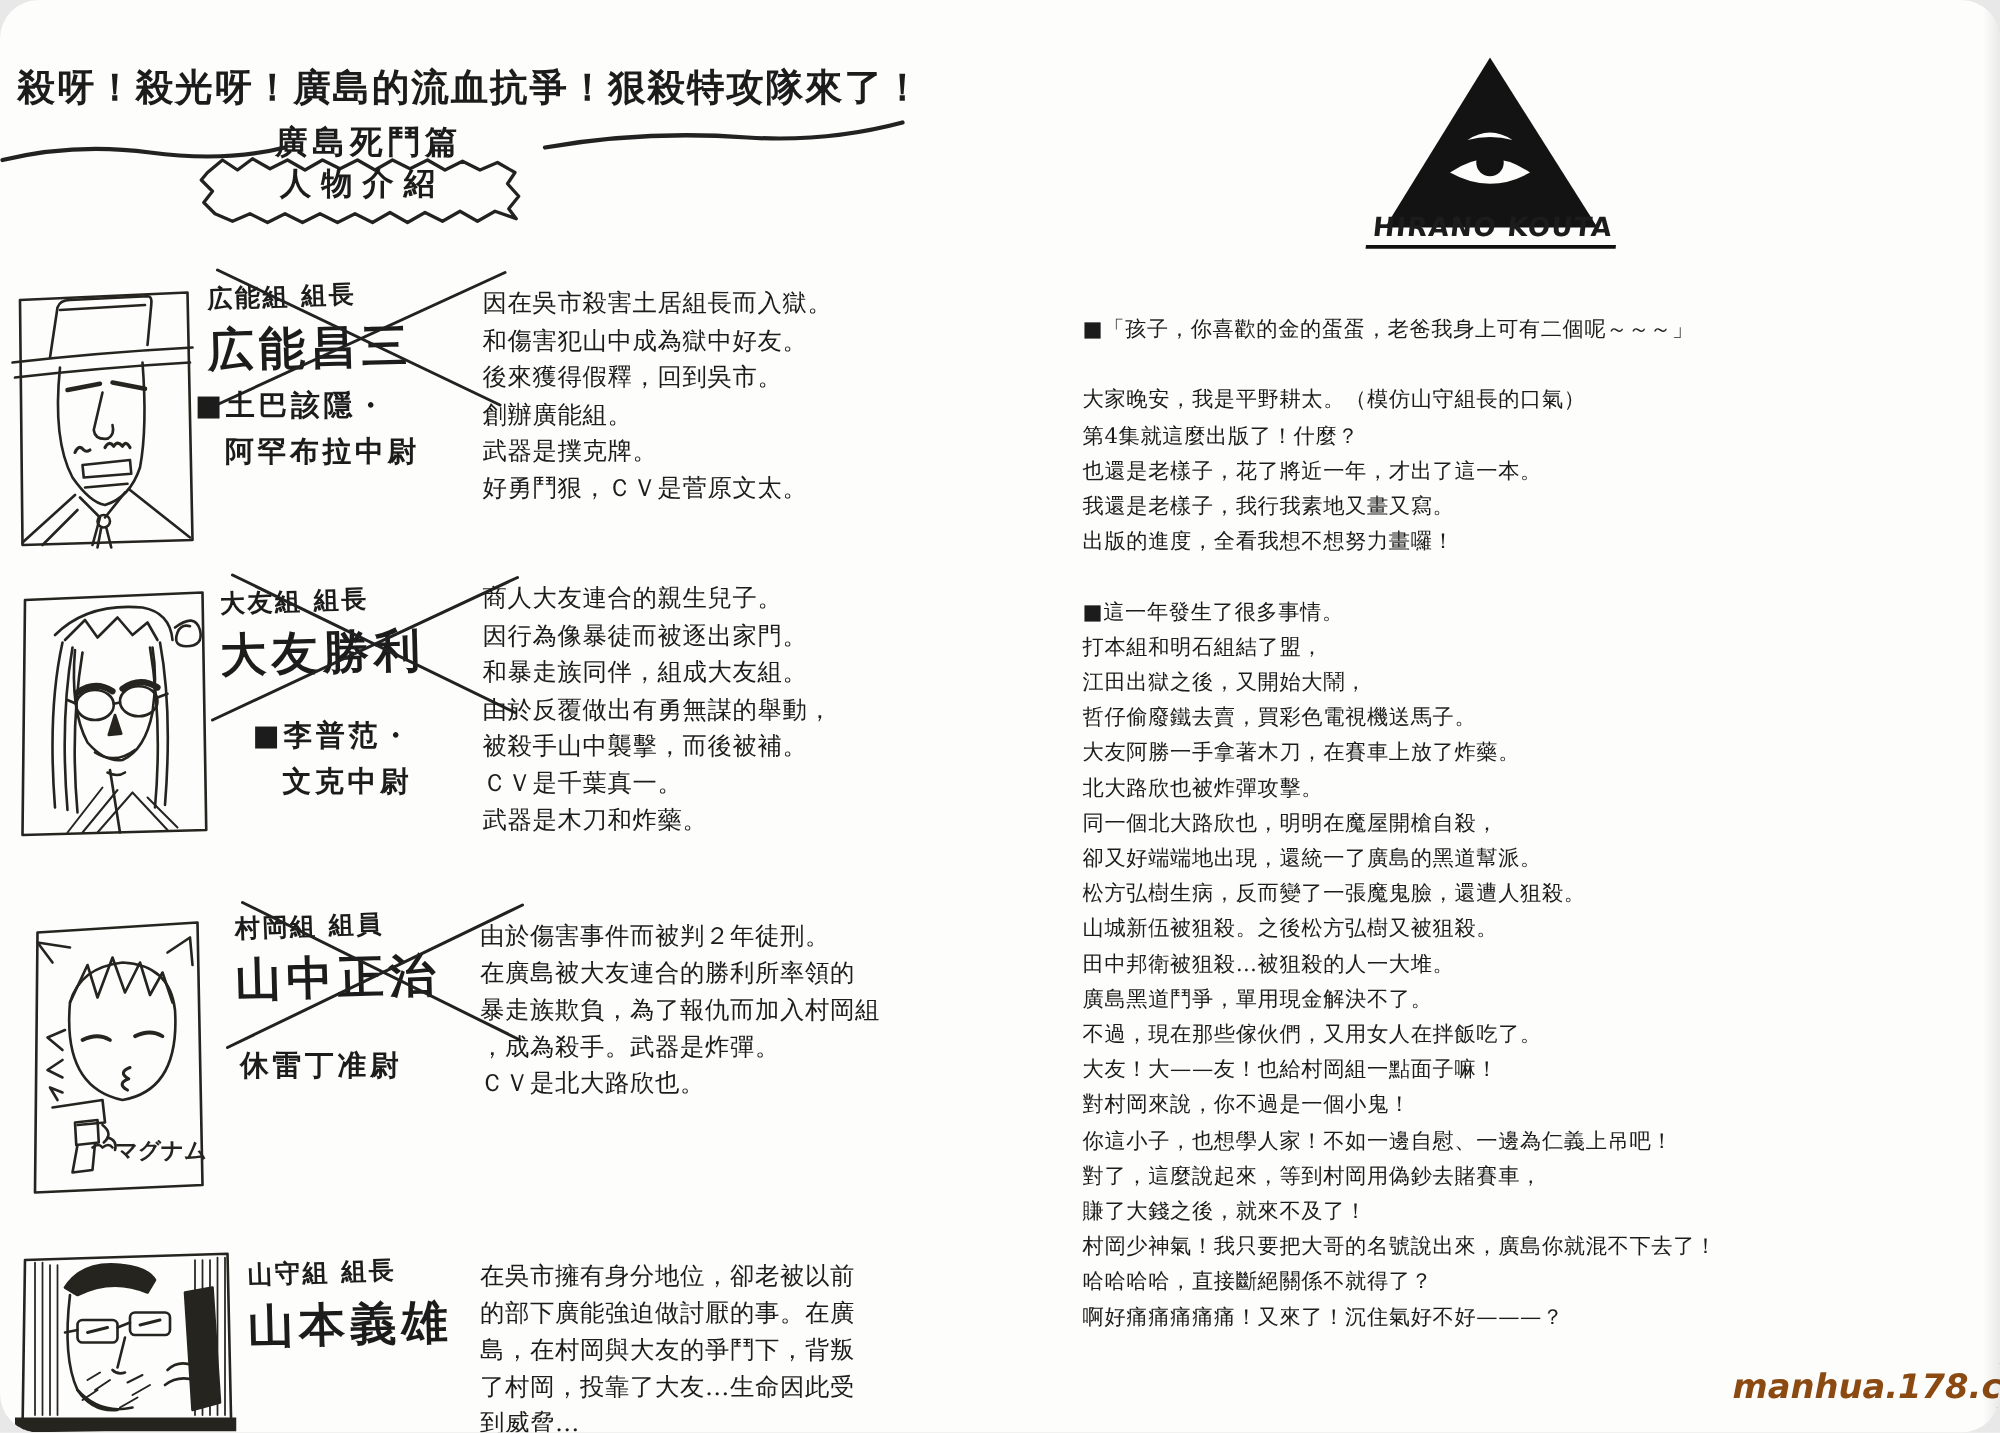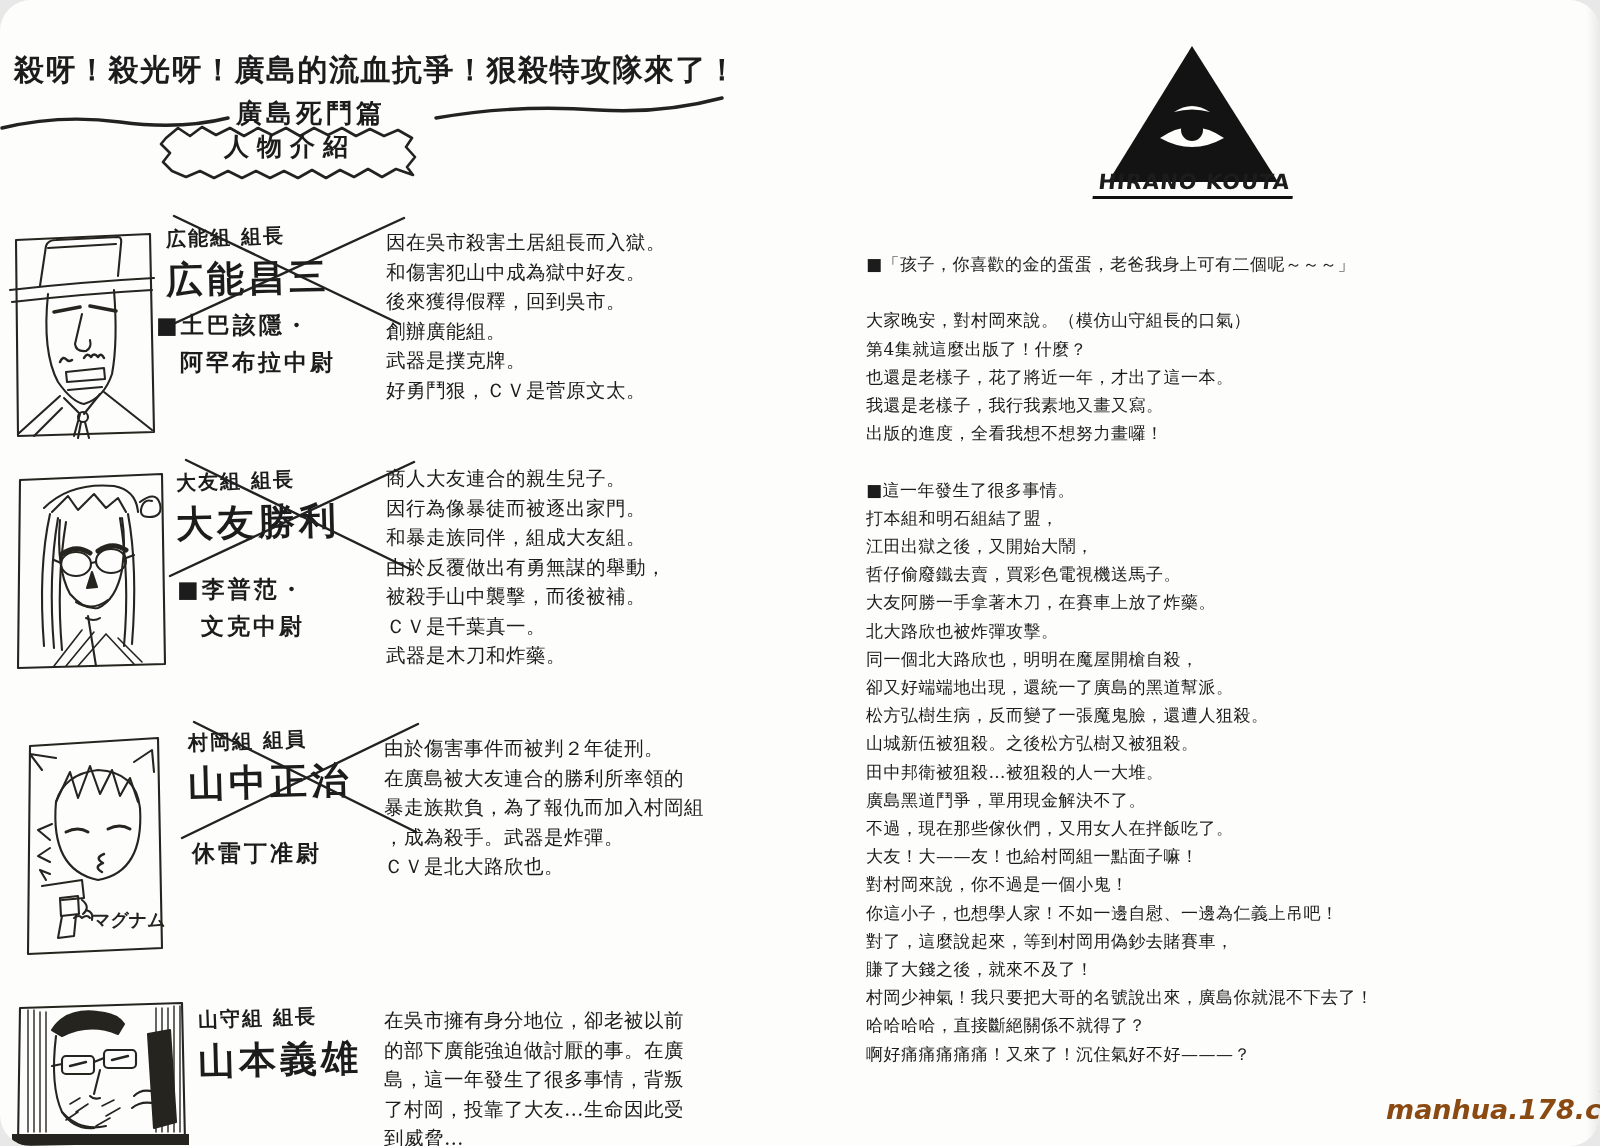--- a/index.html
+++ b/index.html
@@ -6,21 +6,21 @@
   #page{position:relative;width:1600px;height:1146px;background:#fdfdfc;overflow:hidden;
         color:#1c1c1c;font-family:"DejaVu Serif","Liberation Serif",serif;border-radius:31px;}
   #page::after{content:"";position:absolute;right:0;top:0;width:14px;height:100%;
         background:linear-gradient(to right,rgba(0,0,0,0),rgba(0,0,0,.08));pointer-events:none;}
   .abs{position:absolute;}
   svg{display:block;}
   svg path,svg line,svg ellipse,svg rect,svg circle{vector-effect:non-scaling-stroke;}
 
   
   .headline{left:14px;top:50px;font-weight:700;font-size:30px;letter-spacing:1.5px;white-space:nowrap;}
-  .subtitle{left:236px;top:96px;font-weight:700;font-size:26px;letter-spacing:4px;white-space:nowrap;}
+  .subtitle{left:220px;top:96px;font-weight:700;font-size:26px;letter-spacing:4px;white-space:nowrap;}
   .deco{left:0;top:84px;}
   .banner{left:150px;top:116px;width:280px;height:74px;}
   .banner .txt{position:absolute;left:0;top:14px;width:100%;text-align:center;
         font-size:25px;font-weight:700;letter-spacing:8px;}
 
   
   .portrait{stroke:#26241f;fill:none;stroke-width:2.1;stroke-linecap:round;stroke-linejoin:round;}
   .crossed{transform-origin:left top;}
   .org{font-family:"DejaVu Sans","Liberation Sans",sans-serif;font-weight:700;font-size:20px;
         letter-spacing:2px;transform:rotate(-2deg);white-space:nowrap;}
@@ -127,21 +127,21 @@
     <path d="M78 148 L86 198"></path>
   </svg>
   <div class="abs crossed" style="left:176px;top:466px;width:222px;height:108px;">
     <div class="org">大友組 組長</div>
     <div class="hand-name">大友勝利</div>
     <svg class="x-overlay" width="260" height="126" viewBox="0 0 260 126">
       <path d="M8 120 L252 6" fill="none" stroke="#222" stroke-width="2.4" stroke-linecap="round"></path>
       <path d="M24 4 L250 114" fill="none" stroke="#222" stroke-width="2.4" stroke-linecap="round"></path>
     </svg>
   </div>
-  <div class="abs formal" style="left:177px;top:570px;">
+  <div class="abs formal" style="left:202px;top:570px;">
       <div>■李普范・</div>
       <div>文克中尉</div>
     </div>
   <div class="abs desc" style="left:386px;top:464px;">
       <div>商人大友連合的親生兒子。</div>
       <div>因行為像暴徒而被逐出家門。</div>
       <div>和暴走族同伴，組成大友組。</div>
       <div>由於反覆做出有勇無謀的舉動，</div>
       <div>被殺手山中襲擊，而後被補。</div>
       <div>ＣＶ是千葉真一。</div>
@@ -203,37 +203,37 @@
     <path d="M128 96 Q136 88 148 92 M126 108 Q136 100 150 104"></path>
     <rect x="6" y="134" width="177" height="11" fill="#26241f" stroke="none"></rect>
   </svg>
   <div class="abs" style="left:198px;top:1004px;">
     <div class="org">山守組 組長</div>
     <div class="hand-name">山本義雄</div>
   </div>
   <div class="abs desc" style="left:384px;top:1006px;">
       <div>在吳市擁有身分地位，卻老被以前</div>
       <div>的部下廣能強迫做討厭的事。在廣</div>
-      <div>島，這一年發生了很多事情，背叛</div>
+      <div>島，在村岡與大友的爭鬥下，背叛</div>
       <div>了村岡，投靠了大友…生命因此受</div>
       <div>到威脅…</div>
     </div>
 
   <svg class="abs" style="left:1090px;top:40px" width="205" height="152" viewBox="0 0 205 152">
     <path d="M102 6 L18 142 L188 142 Z" fill="#131313"></path>
     <path d="M70 98 Q102 76 134 98 Q102 116 70 98 Z" fill="#fdfdfc"></path>
     <circle cx="102" cy="90" r="11" fill="#131313"></circle>
     <path d="M84 72 Q102 60 120 72 Q102 67 84 72 Z" fill="#fdfdfc"></path>
   </svg>
   <div class="abs signature">HIRANO KOUTA</div>
 
   <div class="abs afterword">
       <div>■「孩子，你喜歡的金的蛋蛋，老爸我身上可有二個呢～～～」</div>
       <div>&nbsp;</div>
-      <div>大家晚安，對村岡來說。（模仿山守組長的口氣）</div>
+      <div>大家晚安，我是平野耕太。（模仿山守組長的口氣）</div>
       <div>第4集就這麼出版了！什麼？</div>
       <div>也還是老樣子，花了將近一年，才出了這一本。</div>
       <div>我還是老樣子，我行我素地又畫又寫。</div>
       <div>出版的進度，全看我想不想努力畫囉！</div>
       <div>&nbsp;</div>
       <div>■這一年發生了很多事情。</div>
       <div>打本組和明石組結了盟，</div>
       <div>江田出獄之後，又開始大鬧，</div>
       <div>哲仔偷廢鐵去賣，買彩色電視機送馬子。</div>
       <div>大友阿勝一手拿著木刀，在賽車上放了炸藥。</div>

